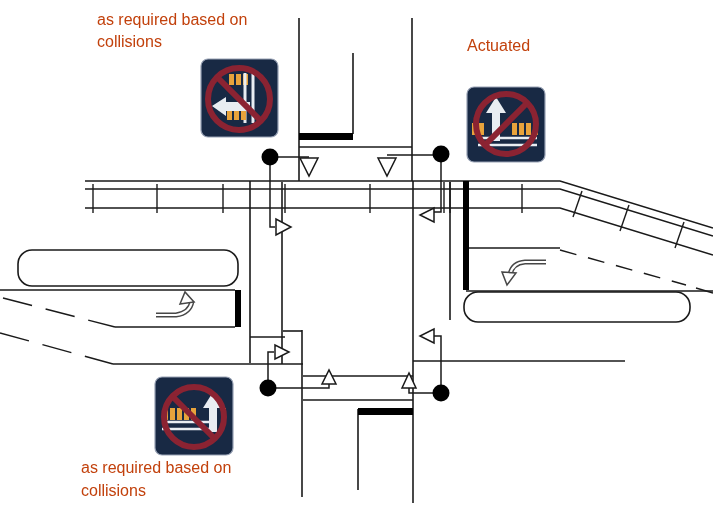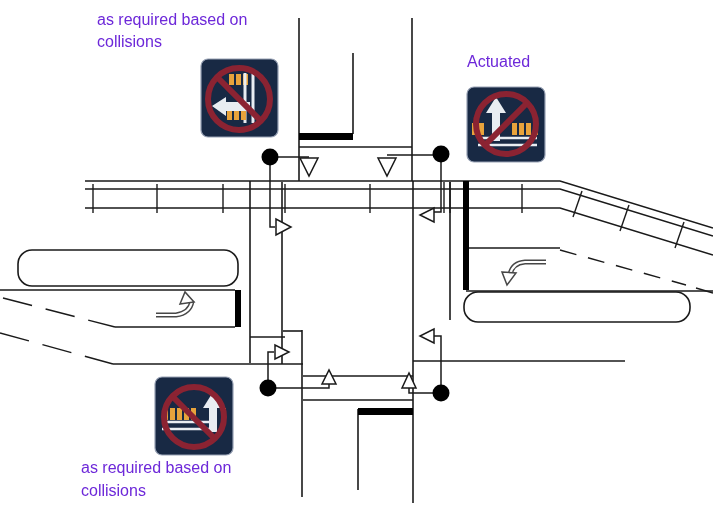--- a/index.html
+++ b/index.html
@@ -2,21 +2,21 @@
 <html><head>
 <meta charset="utf-8">
 <style>
   html,body{margin:0;padding:0;background:#ffffff;}
   #stage{
     position:relative;width:713px;height:510px;background:#ffffff;overflow:hidden;
     font-family:"Liberation Sans", sans-serif;
   }
   #linework{position:absolute;left:0;top:0;}
   .note{
-    position:absolute;color:#6d28d9;font-size:16px;line-height:22px;
+    position:absolute;color:#c2410c;font-size:16px;line-height:22px;
     font-family:"Liberation Sans", sans-serif;white-space:nowrap;
   }
   .lw{stroke:#1a1a1a;stroke-width:1.6;fill:none;}
   .thin{stroke:#1a1a1a;stroke-width:1.4;fill:none;}
   .island{fill:#ffffff;stroke:#1a1a1a;stroke-width:1.6;}
   .thick{fill:#000000;stroke:none;}
   .tri{fill:#ffffff;stroke:#1a1a1a;stroke-width:1.5;}
   .dot{fill:#000000;}
   .conn{stroke:#1a1a1a;stroke-width:1.5;fill:none;}
   .arrowOuter{stroke:#474747;stroke-width:5;fill:none;}
@@ -178,20 +178,20 @@
       <circle cx="39" cy="40" r="30" fill="none" stroke="#8b2332" stroke-width="6"></circle>
       <line x1="17" y1="19" x2="61" y2="63" stroke="#8b2332" stroke-width="6"></line>
     </g>
   </svg>
 
   <div class="note" style="left:97px;top:9px;">
     <div>as required based on</div>
     <div>collisions</div>
   </div>
 
-  <div class="note" style="left:467px;top:51px;">Actuated</div>
+  <div class="note" style="left:467px;top:35px;">Actuated</div>
 
   <div class="note" style="left:81px;top:456px;line-height:23px;">
     <div>as required based on</div>
     <div>collisions</div>
   </div>
 
 </div>
 
 </body></html>

